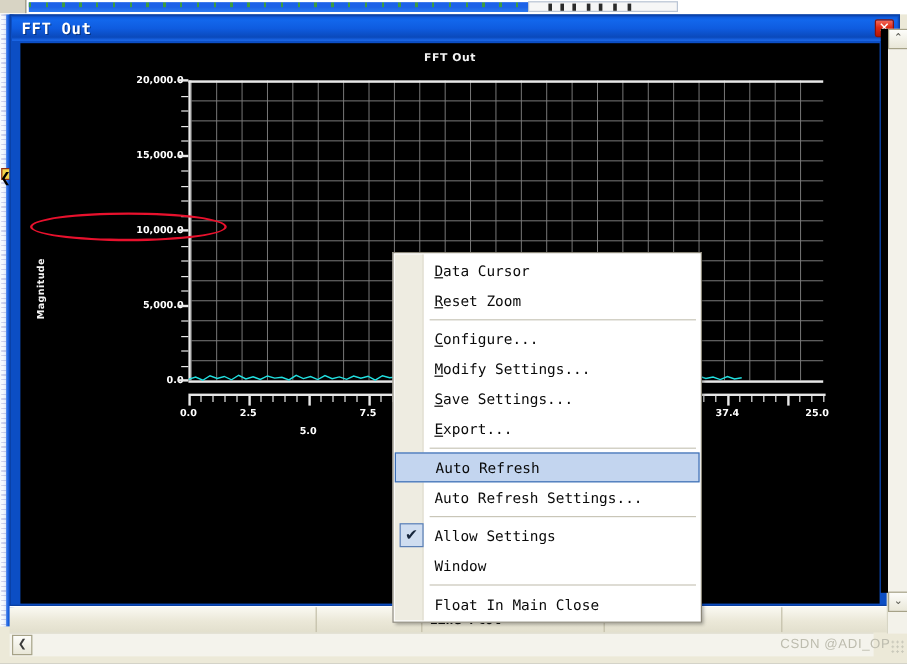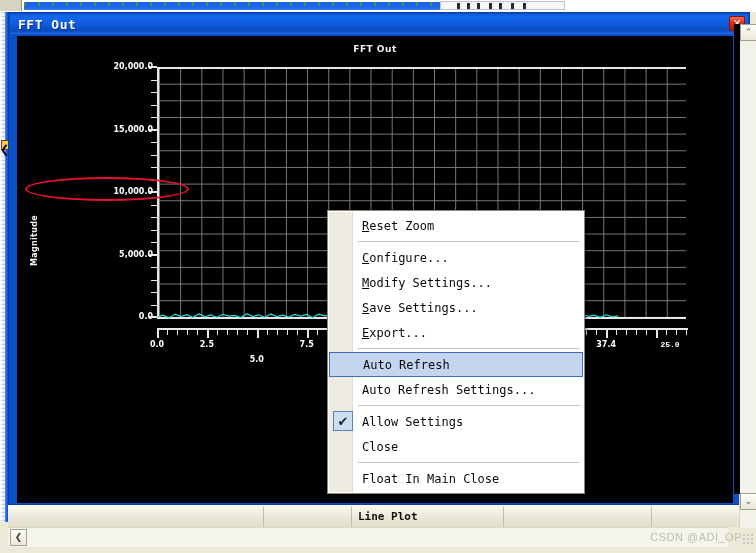--- a/index.html
+++ b/index.html
@@ -457,32 +457,35 @@
           <div class="xlabel-item" style="left: 0px;">0.0</div>
           <div class="xlabel-item" style="left: 49.9057px;">2.5</div>
           <div class="xlabel-item" style="left: 99.8113px; margin-top: 15px;">5.0</div>
           <div class="xlabel-item" style="left: 149.717px;">7.5</div>
           <div class="xlabel-item" style="left: 199.623px;">10.0</div>
           <div class="xlabel-item" style="left: 249.528px;">12.5</div>
           <div class="xlabel-item" style="left: 299.434px;">15.0</div>
           <div class="xlabel-item" style="left: 349.34px;">17.5</div>
           <div class="xlabel-item" style="left: 399.245px;">20.0</div>
           <div class="xlabel-item" style="left: 449.151px;">37.4</div>
-          <div class="xlabel-item" style="left: 513px; font-family: Liberation Mono, monospace;">25.0</div>
+          <div class="xlabel-item" style="left: 524px;">25.0</div>
         </div>
 
       <div class="trace">
         <svg id="trace-svg" width="529" height="12" viewBox="0 0 529 12" preserveAspectRatio="none">
             <polyline points="0.0,7.1 6.0,5.2 12.0,7.9 18.0,4.1 24.0,6.4 29.9,4.7 35.9,7.5 41.9,3.7 47.9,6.8 53.9,5.0 59.9,7.2 65.9,4.3 71.9,6.1 77.9,5.4 83.8,7.6 89.8,3.8 95.8,6.5 101.8,4.8 107.8,7.3 113.8,4.0 119.8,6.6 125.8,5.1 131.8,7.1 137.7,4.4 143.7,6.2 149.7,4.5 155.7,7.8 161.7,4.1 167.7,5.8 173.7,5.2 179.7,6.9 185.6,3.7 191.6,6.8 197.6,4.7 203.6,7.2 209.6,4.3 215.6,6.4 221.6,5.4 227.6,7.5 233.6,3.8 239.5,6.5 245.5,5.0 251.5,7.1 257.5,4.4 263.5,5.9 269.5,5.1 275.5,7.6 281.5,4.0 287.5,6.6 293.4,4.8 299.4,6.9 305.4,4.3 311.4,6.4 317.4,5.2 323.4,7.3 329.4,3.7 335.4,6.8 341.4,4.7 347.3,7.2 353.3,4.1 359.3,6.2 365.3,5.1 371.3,7.5 377.3,4.4 383.3,6.5 389.3,5.0 395.3,7.1 401.2,4.0 407.2,6.6 413.2,4.5 419.2,7.2 425.2,4.3 431.2,6.4 437.2,5.2 443.2,7.3 449.2,4.8 455.1,6.8 461.1,5.8" fill="none" stroke="#22e0e0" stroke-width="1.2"></polyline>
           </svg>
       </div>
     </div>
 
     <div class="ctxmenu" id="ctxmenu">
       <div class="ctx-gutter"></div>
+    <div class="ctx-item">
+          <span class="lbl"><u>D</u>ata Cursor</span>
+        </div>
         <div class="ctx-item">
           <span class="lbl"><u>R</u>eset Zoom</span>
         </div>
         <div class="ctx-sep"></div>
         <div class="ctx-item">
           <span class="lbl"><u>C</u>onfigure...</span>
         </div>
         <div class="ctx-item">
           <span class="lbl"><u>M</u>odify Settings...</span>
         </div>
@@ -498,21 +501,21 @@
         </div>
         <div class="ctx-item">
           <span class="lbl">Auto Refresh Settings...</span>
         </div>
         <div class="ctx-sep"></div>
         <div class="ctx-item">
           <div class="ctx-check">✔</div>
           <span class="lbl">Allow Settings</span>
         </div>
         <div class="ctx-item">
-          <span class="lbl">Close</span>
+          <span class="lbl">Window</span>
         </div>
         <div class="ctx-sep"></div>
         <div class="ctx-item">
           <span class="lbl">Float In Main Close</span>
         </div>
       </div>
     <div class="ellipse-anno"></div>
 
   </div>
 

